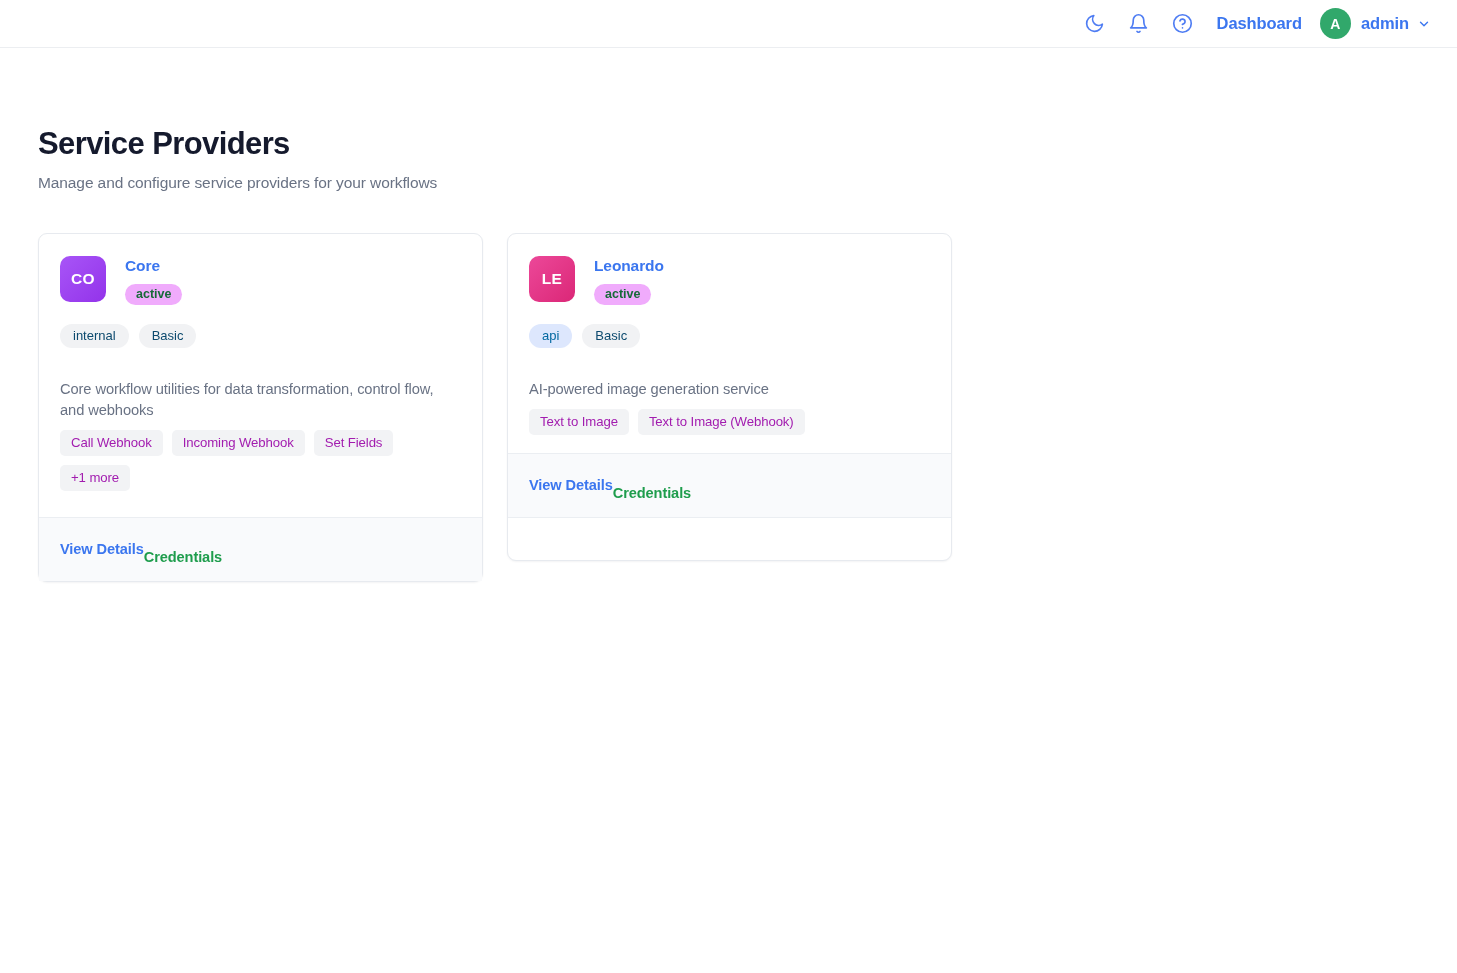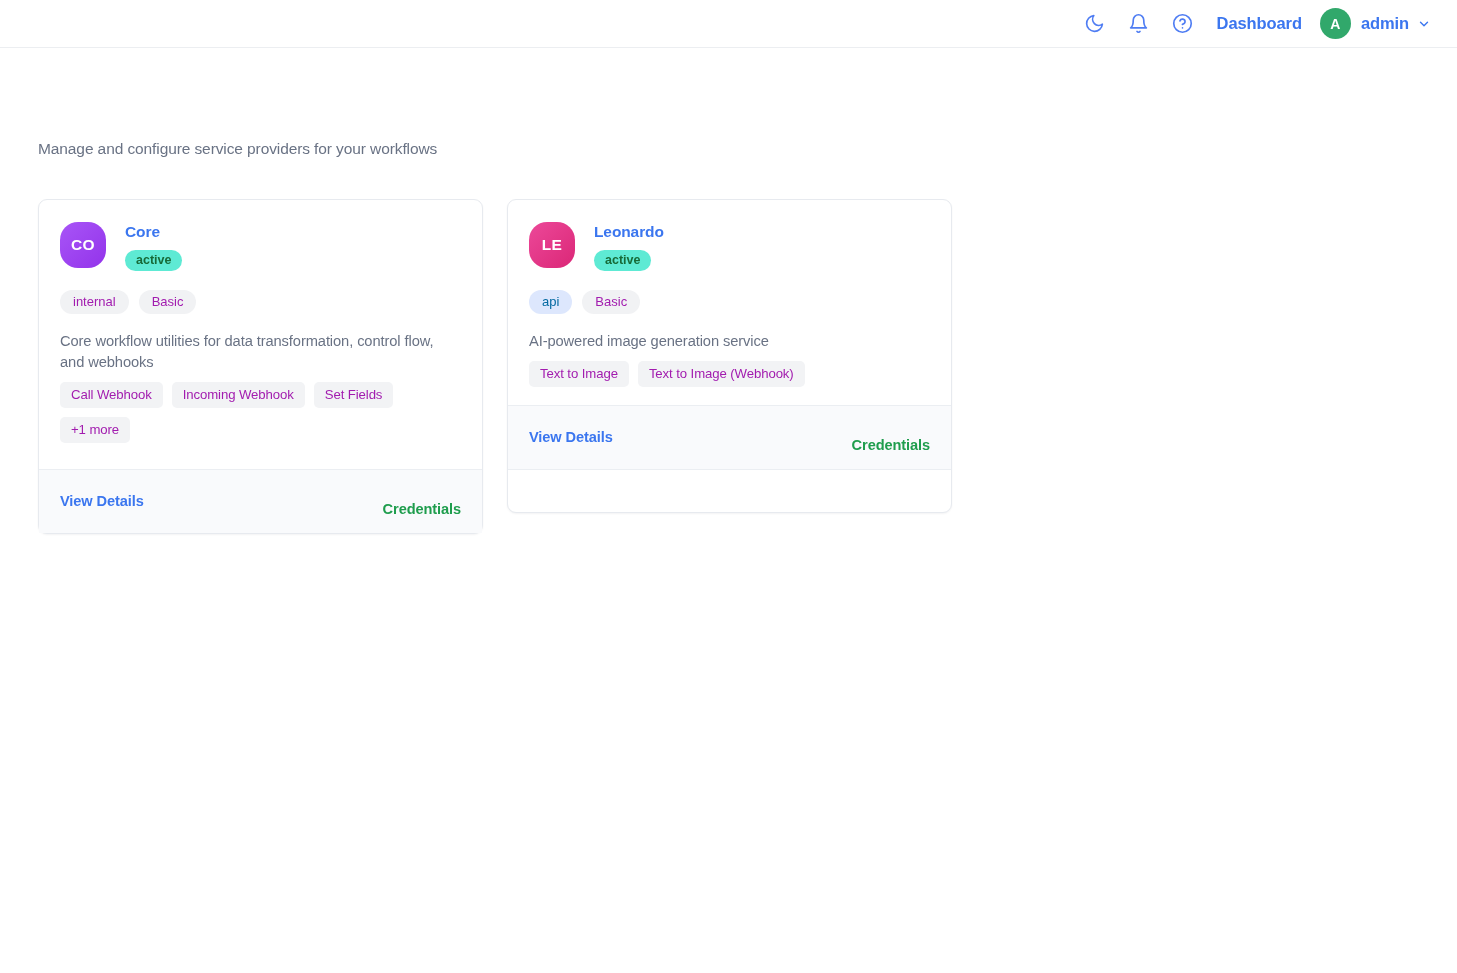--- a/index.html
+++ b/index.html
@@ -119,21 +119,21 @@
     padding: 22px 21px 20px 21px;
     flex: 1 0 auto;
   }
   .card-head {
     display: flex;
     align-items: flex-start;
     gap: 19px;
   }
   .provider-logo {
     width: 46px; height: 46px;
-    border-radius: 18px;
+    border-radius: 10px;
     display: flex; align-items: center; justify-content: center;
     color: #ffffff;
     font-size: 15.5px;
     font-weight: 700;
     letter-spacing: 0.3px;
     flex: 0 0 auto;
   }
   .logo-core { background: linear-gradient(135deg, #a855f7 0%, #9333ea 100%); }
   .logo-leonardo { background: linear-gradient(135deg, #ec4899 0%, #db2777 100%); }
 
@@ -145,44 +145,44 @@
     cursor: pointer;
     letter-spacing: -0.1px;
   }
   .status-badge {
     display: inline-block;
     margin-top: 9px;
     padding: 3px 11px 4px 11px;
     border-radius: 11px;
     font-size: 12.5px;
     font-weight: 600;
-    background: #5eead4;
+    background: #f0abfc;
     color: #176a38;
   }
 
   .tag-row {
     margin-top: 19px;
     display: flex;
     gap: 10px;
     flex-wrap: wrap;
   }
   .tag {
     padding: 4px 13px 5px 13px;
     border-radius: 12px;
     font-size: 13px;
     background: #f1f2f4;
-    color: #a21caf;
+    color: #0c4a6e;
   }
   .tag.tag-blue {
     background: #dde7fd;
     color: #0369a1;
   }
 
   .card-desc {
-    margin-top: 17px;
+    margin-top: 31px;
     font-size: 14.7px;
     line-height: 1.42;
     color: #697284;
     letter-spacing: -0.1px;
     max-width: 392px;
   }
 
   .services-label {
     margin-top: 20px;
     font-size: 13.6px;
@@ -202,21 +202,21 @@
     font-size: 13.2px;
     letter-spacing: -0.1px;
   }
 
   .card-footer {
     background: #f9fafc;
     border-top: 1px solid #ebeef2;
     padding: 15px 21px 16px 21px;
     display: flex;
     align-items: center;
-    justify-content: space-between;
+    justify-content: flex-start;
   }
   .footer-link-left {
     font-size: 14.6px;
     font-weight: 600;
     color: #3b76ef;
     cursor: pointer;
     letter-spacing: -0.1px;
   }
   .footer-link-right {
     font-size: 14.6px;
@@ -271,20 +271,21 @@
         </svg>
       </span>
     </div>
 
   </div>
 </div>
 
 <div class="page">
 
   <div class="page-head">
+    <div class="page-title">Service Providers</div>
     <div class="page-sub">Manage and configure service providers for your workflows</div>
   </div>
 
   <div class="card-grid">
 
     <div class="card card-1">
       <div class="card-body">
 
         <div class="card-head">
           <div class="provider-logo logo-core">CO</div>

